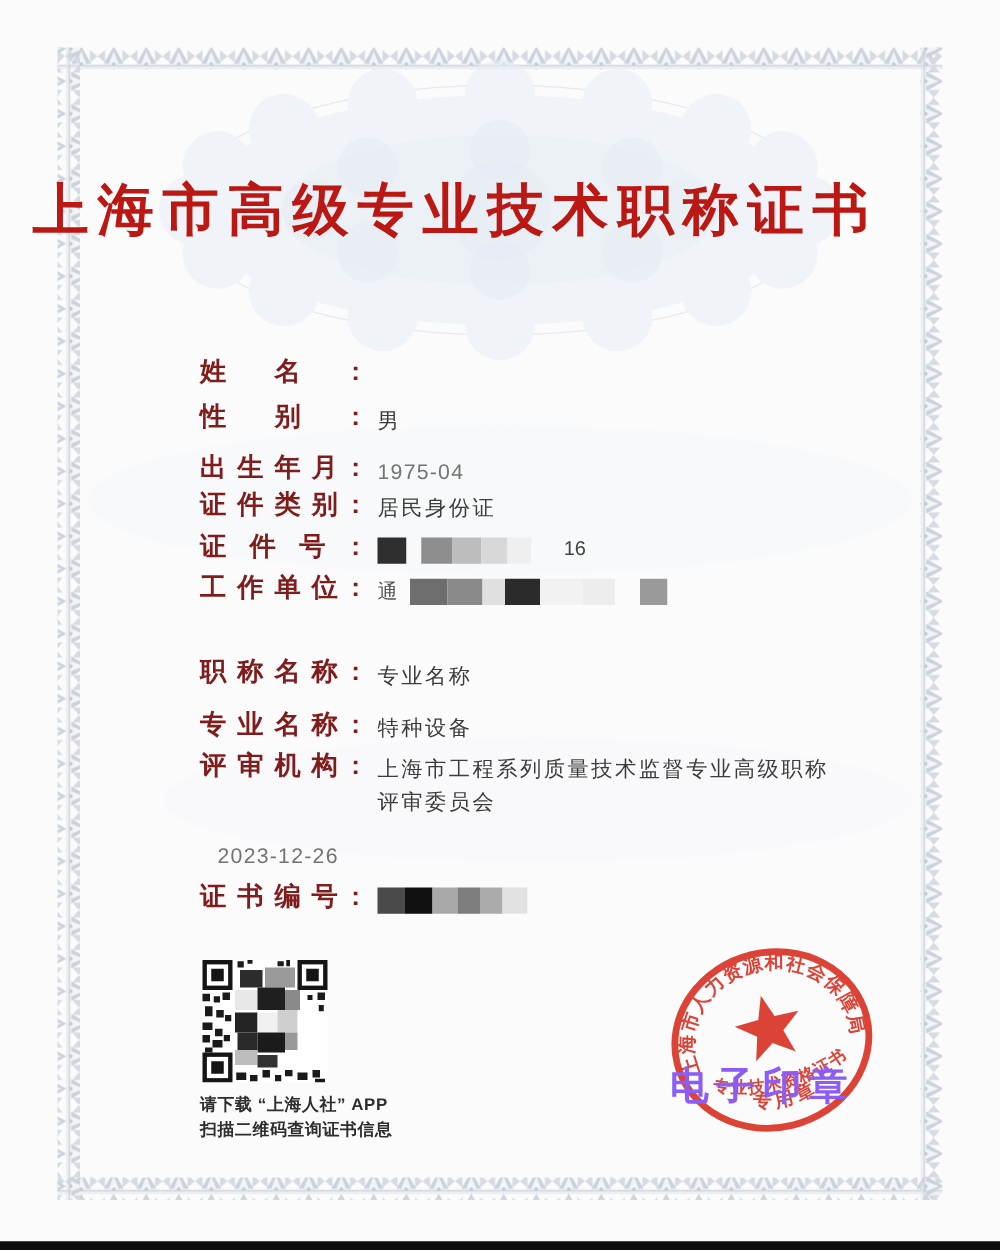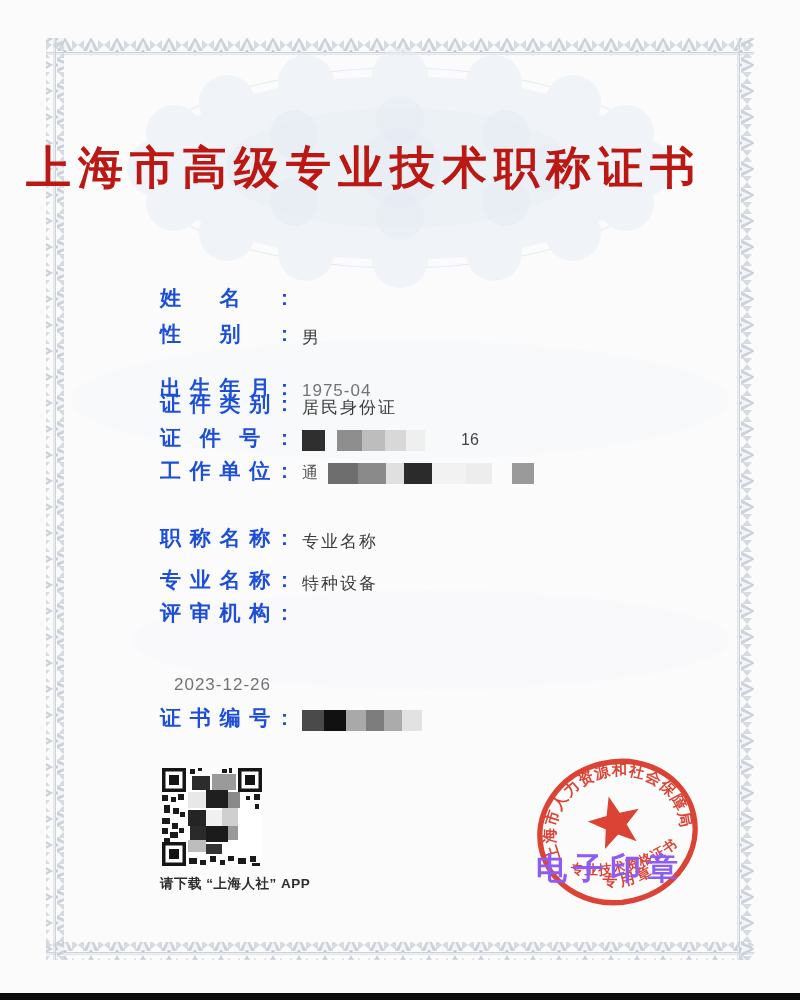--- a/index.html
+++ b/index.html
@@ -12,33 +12,33 @@
   
   .cert-title{
     position:absolute;left:0;top:138px;width:728px;text-align:center;
     font-size:45px;font-weight:700;letter-spacing:7px;color:#bb1713;
     font-family:"Liberation Sans",sans-serif;
   }
   
   .row{position:absolute;left:160px;display:flex;align-items:flex-start;}
   .lbl{
     display:inline-block;width:128px;
-    font-size:21px;font-weight:700;color:#1d4ed8;
+    font-size:21px;font-weight:700;color:#7f1d1d;
     text-align:justify;text-align-last:justify;line-height:24px;
   }
   .lbl::after{content:":";font-weight:700;margin-left:2px;}
   .val{
     margin-left:14px;padding-top:2px;
     font-family:"DejaVu Serif",serif;
     font-size:17px;color:#3c3c3c;letter-spacing:2px;line-height:26px;
   }
   .val.num{font-family:"Liberation Sans",sans-serif;letter-spacing:1px;font-size:17px;color:#737373;}
   .blocks{display:flex;align-items:center;gap:0;padding-top:2px;margin-left:14px;height:24px;}
   .blk{display:inline-block;height:21px;}
-  .suffix-16{font-family:"Liberation Sans",sans-serif;font-size:16px;color:#444;margin-left:36px;}
+  .suffix-16{font-family:"Liberation Sans",sans-serif;font-size:16px;color:#444;margin-left:26px;}
   .prefix-kai{font-family:"DejaVu Serif",serif;font-size:16px;color:#555;margin-right:10px;padding-top:1px;}
   
   .qr-wrap{position:absolute;left:160px;top:768px;width:104px;height:98px;}
   .qr-caption{
     position:absolute;left:160px;top:874px;width:280px;
     font-size:13.5px;font-weight:700;color:#2e2e2e;line-height:20px;letter-spacing:0.5px;
   }
   
   .seal-wrap{position:absolute;left:520px;top:748px;width:195px;height:168px;}
   .seal-overlay{
@@ -123,21 +123,21 @@
 <div class="row" style="top:286px">
   <span class="lbl">姓名</span>
   <span class="val"></span>
 </div>
 
 <div class="row" style="top:322px">
   <span class="lbl">性别</span>
   <span class="val">男</span>
 </div>
 
-<div class="row" style="top:376px">
+<div class="row" style="top:363px">
   <span class="lbl">出生年月</span>
   <span class="val num">1975-04</span>
 </div>
 
 <div class="row" style="top:392px">
   <span class="lbl">证件类别</span>
   <span class="val">居民身份证</span>
 </div>
 
 <div class="row" style="top:426px">
@@ -173,20 +173,24 @@
   <span class="val">专业名称</span>
 </div>
 
 <div class="row" style="top:568px">
   <span class="lbl">专业名称</span>
   <span class="val">特种设备</span>
 </div>
 
 <div class="row" style="top:601px">
   <span class="lbl">评审机构</span>
+  <span class="val">
+    <div>上海市工程系列质量技术监督专业高级职称</div>
+    <div>评审委员会</div>
+  </span>
 </div>
 
 <div class="row" style="top:670px">
   <span class="val num">2023-12-26</span>
 </div>
 
 <div class="row" style="top:706px">
   <span class="lbl">证书编号</span>
   <span class="blocks">
     <span class="blk" style="width:22px;background:#4a4a4a;"></span>
@@ -260,20 +264,21 @@
       <rect x="28" y="58" width="16" height="14" fill="#2a2a2a"></rect>
       <rect x="44" y="58" width="22" height="16" fill="#1b1b1b"></rect>
       <rect x="66" y="58" width="10" height="14" fill="#999999"></rect>
       <rect x="26" y="72" width="18" height="12" fill="#bdbdbd"></rect>
       <rect x="44" y="76" width="16" height="10" fill="#333333"></rect>
     </g>
   </svg>
 </div>
 <div class="qr-caption">
   <div>请下载 “上海人社” APP</div>
+  <div>扫描二维码查询证书信息</div>
 </div>
 
 <div class="seal-wrap">
   <svg width="195" height="168" viewBox="0 0 190 170">
     <defs>
       <path id="sealRingArc" d="M33,100 A64,58 0 1 1 157,100" fill="none"></path>
       <path id="sealInnerArc" d="M40,114 Q95,136 150,114" fill="none"></path>
       <path id="sealBottomArc" d="M60,130 Q95,148 130,130" fill="none"></path>
     </defs>
     <g transform="rotate(-14 95 85)" opacity="0.92">

